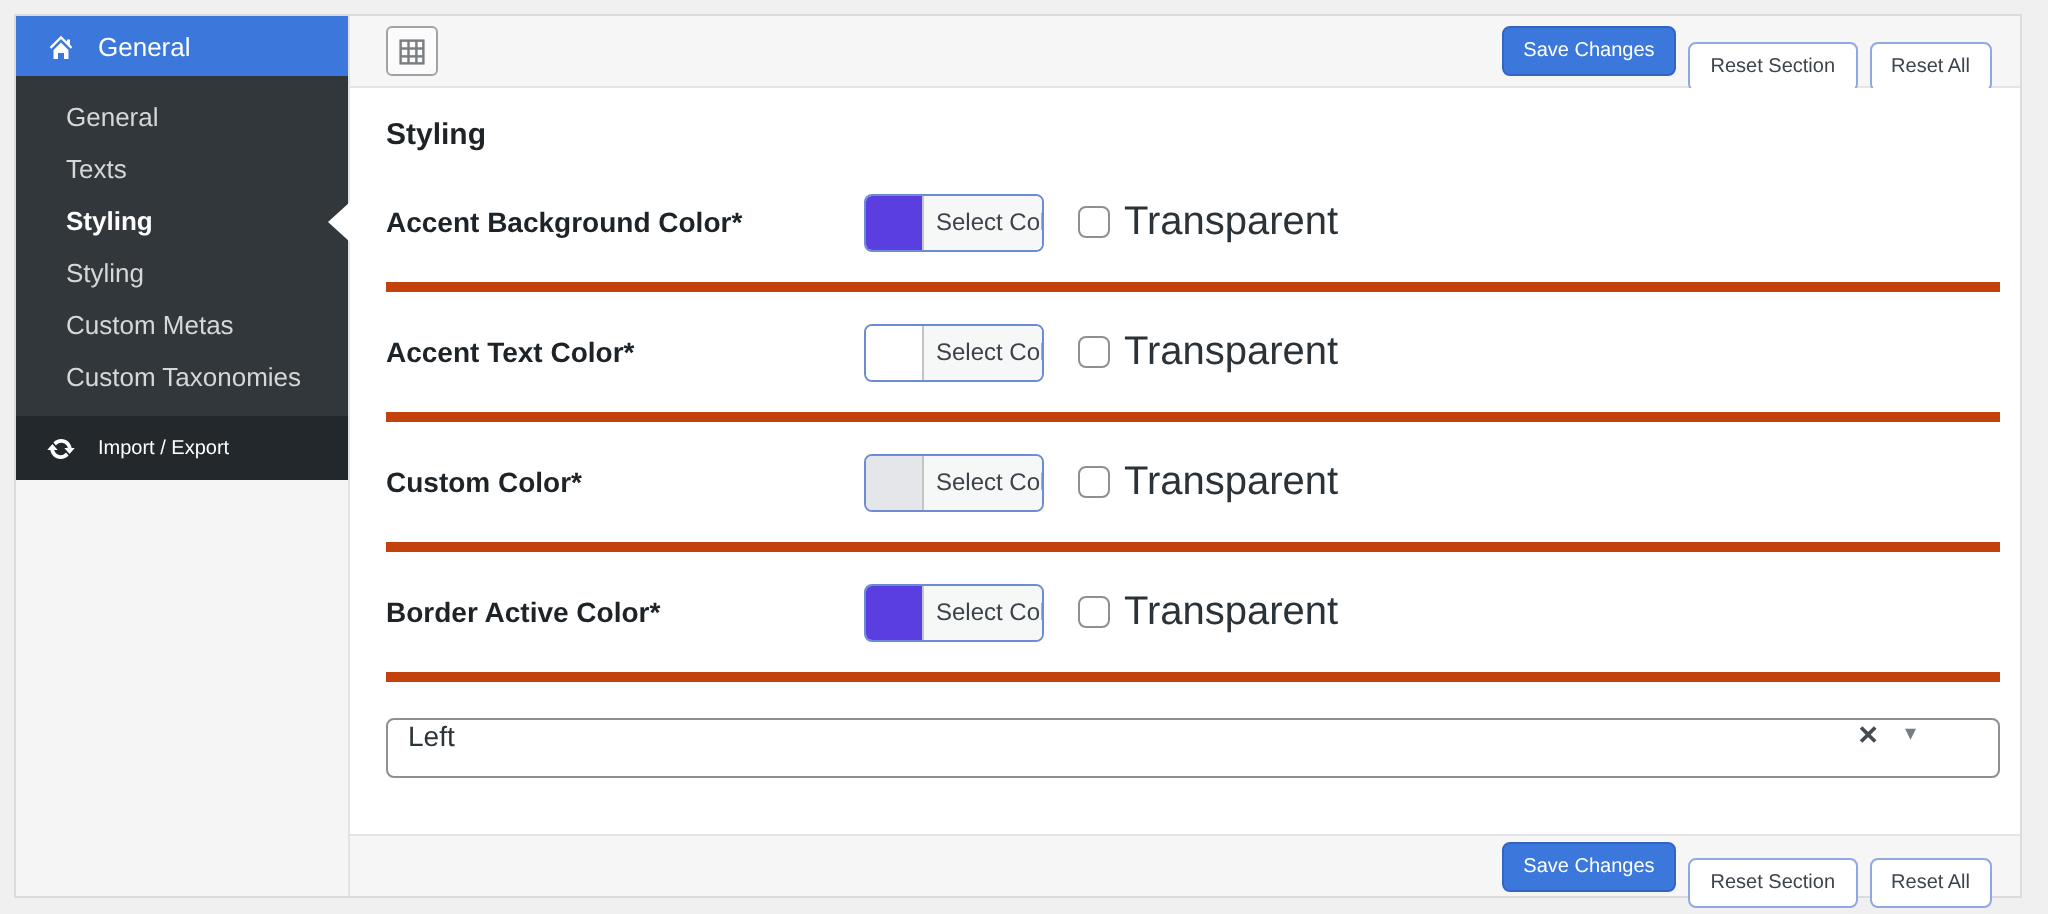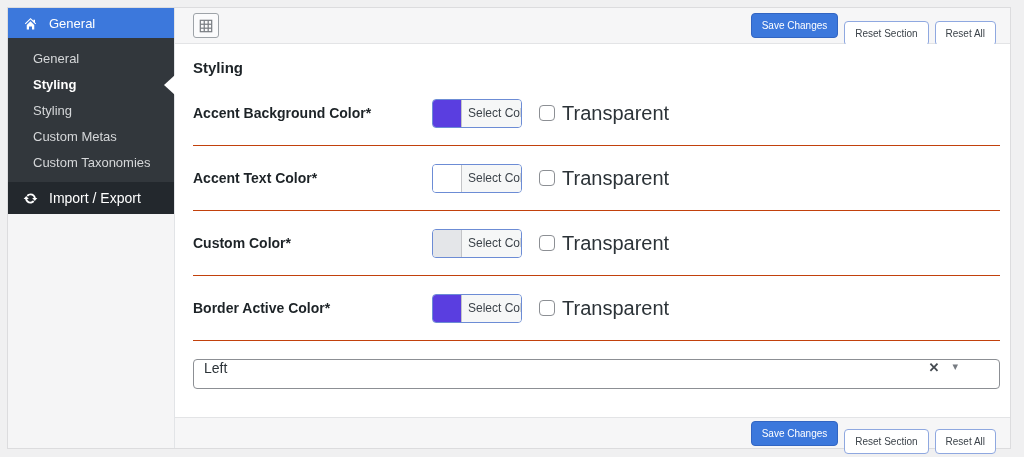--- a/index.html
+++ b/index.html
@@ -33,21 +33,21 @@
   .menu-item.active { color: #ffffff; font-weight: bold; }
   .active-arrow {
     position: absolute; right: -1px; top: 50%; transform: translateY(-50%);
     width: 0; height: 0;
     border-top: 10px solid transparent; border-bottom: 10px solid transparent;
     border-right: 11px solid #ffffff;
   }
   .import-bar {
     background: #23282d; color: #fff; height: 32px;
     display: flex; align-items: center; gap: 11px;
-    padding-left: 15px; font-size: 14px; cursor: pointer;
+    padding-left: 15px; font-size: 10px; cursor: pointer;
   }
   .sidebar-fill { flex: 1; background: #f5f5f6; }
   .icon-box { display: inline-flex; align-items: center; justify-content: center; }
   
   .content { flex: 1; display: flex; flex-direction: column; min-width: 0; }
   .toolbar, .footer {
     background: #f6f6f7; display: flex; align-items: center;
   }
   .toolbar { height: 36px; border-bottom: 1px solid #e3e4e6; padding: 0 14px 0 18px; }
   .footer { height: 31px; border-top: 1px solid #e3e4e6; padding: 0 14px; justify-content: flex-end; }
@@ -63,21 +63,21 @@
     font-size: 10px; height: 25px; padding: 0 10px;
     border-radius: 4px; cursor: pointer; margin-left: 6px;
     display: inline-flex; align-items: center;
   }
   .btn.primary { background: #3c78dc; border: 1px solid #3265c2; color: #ffffff; }
   .btn.secondary { background: #ffffff; border: 1px solid #8fa8e0; color: #3c434a; margin-top: 16px; }
   
   .main { flex: 1; background: #fff; padding: 0 10px 0 18px; }
   .page-title { font-size: 15px; font-weight: bold; color: #1d2327; padding: 15px 0 5px 0; }
   .row { display: flex; align-items: center; min-height: 65px; }
-  .row.sep { border-bottom: 1px solid #c2410c; }
+  .row.sep { border-bottom: 5px solid #c2410c; }
   .row-label { width: 239px; flex: none; font-weight: bold; font-size: 14px; color: #1d2327; }
   .row-control { display: flex; align-items: center; }
   .row-control.grow { flex: 1; }
   .color-picker {
     display: flex; align-items: stretch; height: 29px; width: 90px;
     border: 1px solid #6c8cd5; border-radius: 4px; overflow: hidden;
     background: #f6f7f7; cursor: pointer;
   }
   .swatch { width: 28px; flex: none; }
   .picker-label {
@@ -111,20 +111,21 @@
         <div class="menu-header">
           <span class="icon-box">
             <svg width="15" height="15" viewBox="0 0 20 20" fill="#ffffff">
                 <path d="M16 8.5l1.53 1.53-1.06 1.06L10 4.66l-6.47 6.43-1.06-1.06L10 2.5l4 3.98V5h2v3.5zM10 7l5 5v6h-3v-4H8v4H5v-6l5-5z"></path>
               </svg>
           </span>
           <span>General</span>
         </div>
         <nav class="menu-list">
           <div class="menu-item"><span>General</span></div>
+          <div class="menu-item"><span>Texts</span></div>
           <div class="menu-item active">
             <span>Styling</span>
             <span class="active-arrow"></span>
           </div>
           <div class="menu-item"><span>Styling</span></div>
           <div class="menu-item"><span>Custom Metas</span></div>
           <div class="menu-item"><span>Custom Taxonomies</span></div>
         </nav>
         <div class="import-bar">
           <span class="icon-box">

